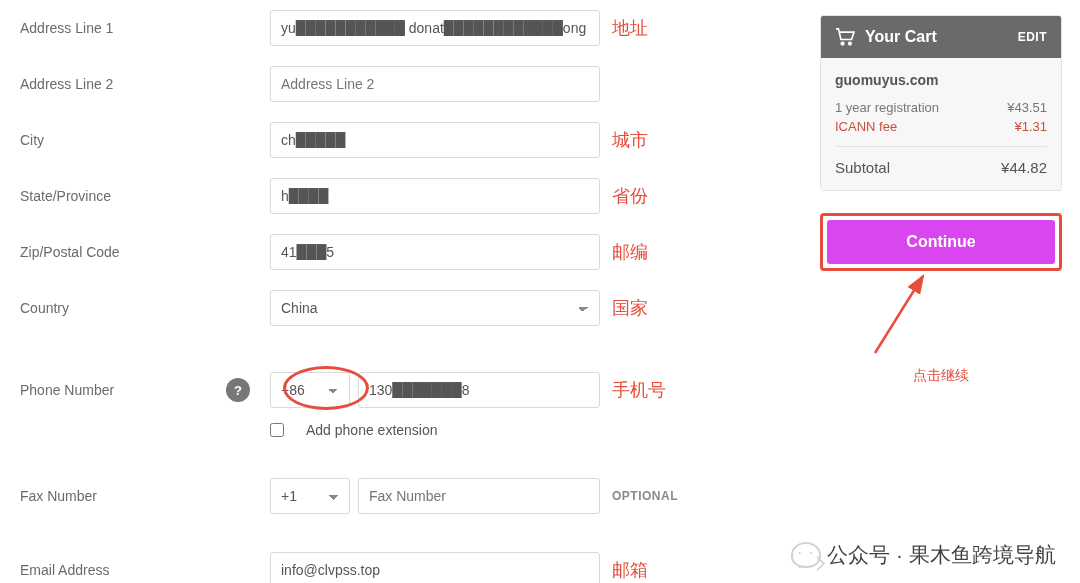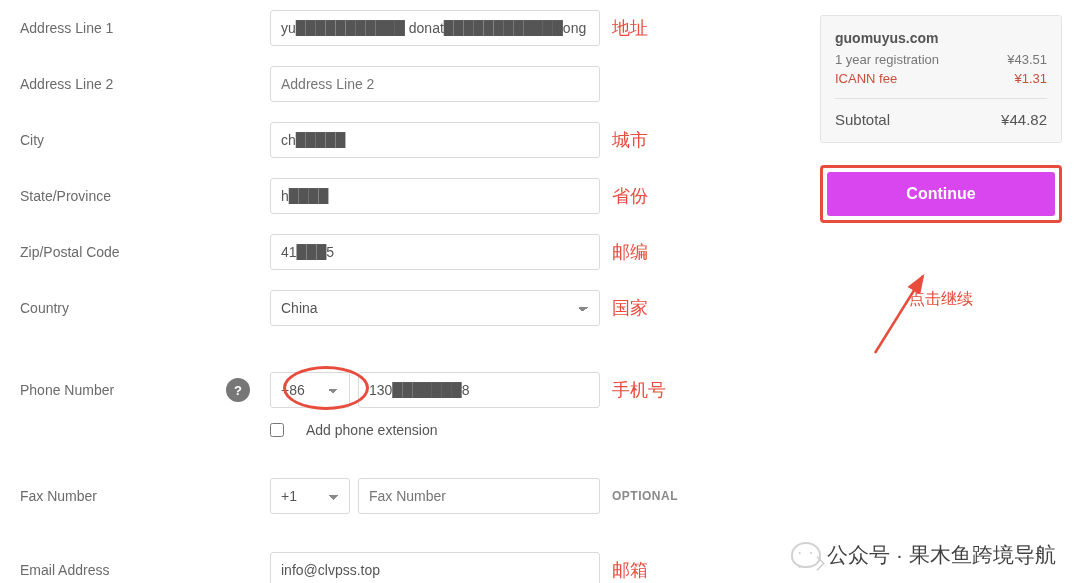--- a/index.html
+++ b/index.html
@@ -24,28 +24,28 @@
     .label-with-help { width: 250px; display: flex; align-items: center; justify-content: space-between; padding-right: 8px; }
     .checkbox-row { margin-left: 250px; margin-top: -6px; margin-bottom: 28px; display: flex; align-items: center; gap: 22px; color: #555; }
     .checkbox-row input { width: 14px; height: 14px; }
     .oval-red { position: absolute; border: 3px solid #e74c3c; border-radius: 50%; pointer-events: none; }
     
     .cart-box { border: 1px solid #e3e3e3; border-radius: 3px; overflow: hidden; }
     .cart-head { background: #6a6a6a; color: #fff; padding: 12px 14px; display: flex; align-items: center; justify-content: space-between; }
     .cart-head-left { display: flex; align-items: center; gap: 10px; font-weight: 600; font-size: 16px; }
     .cart-edit { font-size: 12px; font-weight: 600; letter-spacing: 0.5px; cursor: pointer; }
     .cart-body { background: #f7f7f7; padding: 14px; }
-    .cart-domain { font-weight: 700; color: #555; margin-bottom: 6px; }
+    .cart-domain { font-weight: 700; color: #555; margin-bottom: 12px; }
     .cart-line { display: flex; justify-content: space-between; font-size: 13px; color: #777; margin-bottom: 4px; }
     .cart-line.fee span { color: #c94f3d; }
     .cart-div { border-top: 1px solid #e3e3e3; margin: 12px 0; }
     .subtotal { display: flex; justify-content: space-between; font-size: 15px; color: #555; }
     .continue-wrap { margin-top: 22px; border: 3px solid #e74c3c; border-radius: 4px; padding: 4px; }
     .continue-btn { width: 100%; height: 44px; background: #d946ef; color: #fff; border: none; border-radius: 3px; font-size: 16px; font-weight: 600; cursor: pointer; }
-    .click-anno { color: #e74c3c; font-size: 16px; text-align: center; margin-top: 66px; font-family: "Microsoft YaHei", sans-serif; }
+    .click-anno { color: #e74c3c; font-size: 14px; text-align: center; margin-top: 96px; font-family: "Microsoft YaHei", sans-serif; }
     .arrow { position: absolute; right: 145px; top: 268px; pointer-events: none; }
     .watermark { position: absolute; right: 24px; bottom: 14px; color: #000000; font-size: 21px; font-family: "Microsoft YaHei", sans-serif; display: flex; align-items: center; gap: 6px; opacity: 0.75; }
     .wm-icon { width: 30px; height: 26px; border: 2px solid #c3c3c3; border-radius: 50% 50% 45% 45%; position: relative; }
     .wm-icon::after { content: ""; position: absolute; right: -4px; bottom: -3px; width: 9px; height: 9px; border-right: 2px solid #c3c3c3; border-bottom: 2px solid #c3c3c3; transform: rotate(-45deg); border-radius: 1px; }
     .wm-dots::before { content: "· · ·"; letter-spacing: 2px; color: #c3c3c3; font-weight: 700; position: absolute; left: 5px; top: 2px; font-size: 12px; }
   </style>
 </head>
 <body>
 
 <div class="layout">
@@ -136,20 +136,31 @@
       <div class="row-field">
           <input type="text" value="info@clvpss.top" style="">
         </div>
       <div class="row-anno">邮箱</div>
     </div>
 
   </div>
 
   <div class="cart-col">
     <div class="cart-box">
+      <div class="cart-head">
+        <div class="cart-head-left">
+          <svg width="20" height="18" viewBox="0 0 24 22" fill="none" stroke="#fff" stroke-width="2">
+              <path d="M1 1h3l3 13h13l3-9H6"></path>
+              <circle cx="9" cy="19" r="1.6" fill="#fff"></circle>
+              <circle cx="18" cy="19" r="1.6" fill="#fff"></circle>
+            </svg>
+          <span>Your Cart</span>
+        </div>
+        <span class="cart-edit">EDIT</span>
+      </div>
       <div class="cart-body">
         <div class="cart-domain">guomuyus.com</div>
         <div class="cart-line">
             <span>1 year registration</span>
             <span>¥43.51</span>
           </div>
         <div class="cart-line fee">
             <span>ICANN fee</span>
             <span>¥1.31</span>
           </div>

